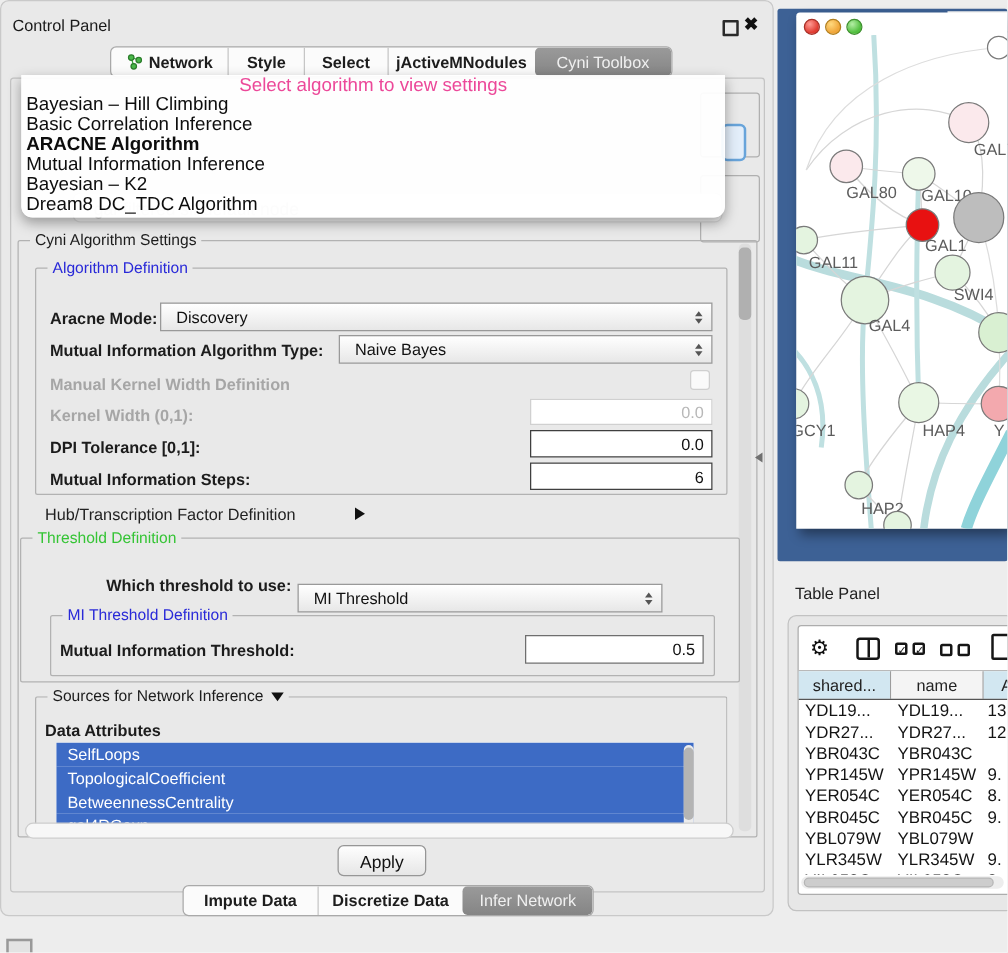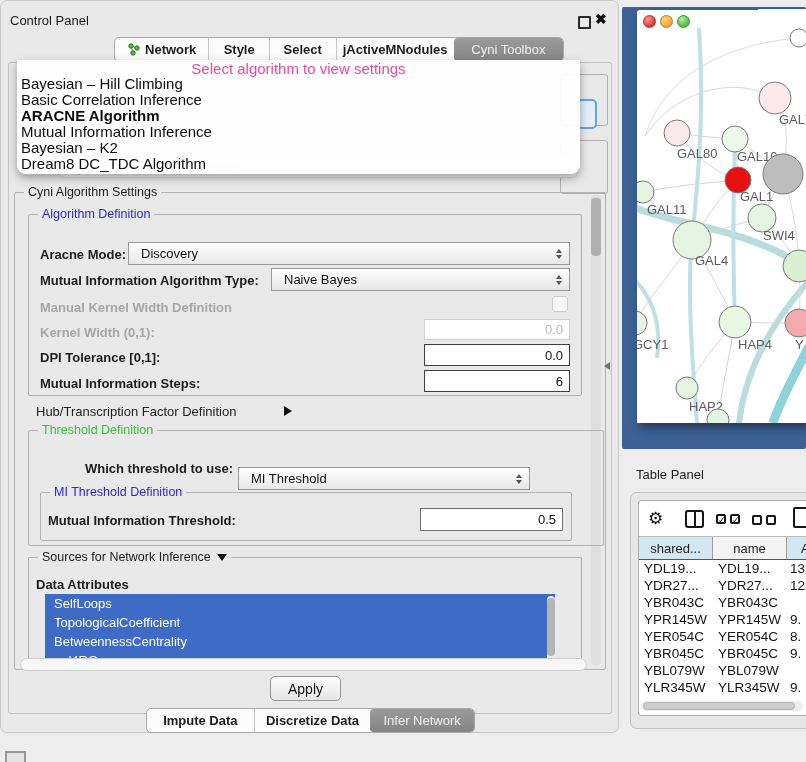--- a/index.html
+++ b/index.html
@@ -81,21 +81,21 @@
 </head>
 <body>
 
 <div class="stage">
 
   <div class="abs cp-window"></div>
   <div class="abs cp-title">Control Panel</div>
   <div class="abs win-float"></div>
   <div class="abs win-close">✖</div>
 
-  <div class="abs tabbar" style="left:88px;top:37px;width:448px;height:23px;margin-left:26px;">
+  <div class="abs tabbar" style="left:88px;top:37px;width:448px;height:23px;">
     <div class="tabseg" style="width:94px;">
       <svg width="13" height="13" style="margin-right:5px;">
         <line x1="4" y1="3" x2="10" y2="5" stroke="#3aa53a" stroke-width="1"></line>
         <line x1="4" y1="3" x2="6" y2="10" stroke="#3aa53a" stroke-width="1"></line>
         <circle cx="4" cy="3" r="2.2" fill="#49b849" stroke="#2c7d2c"></circle>
         <circle cx="10" cy="5" r="2.2" fill="#49b849" stroke="#2c7d2c"></circle>
         <circle cx="6" cy="10" r="2.2" fill="#49b849" stroke="#2c7d2c"></circle>
       </svg>
       <span>Network</span>
     </div>
@@ -171,21 +171,21 @@
     <span>0.0</span>
   </div>
   <span class="abs lbl" style="left:40px;top:376px;">Mutual Information Steps:</span>
   <div class="abs field" style="left:424px;top:370px;width:146px;height:22px;">
     <span>6</span>
   </div>
 
   <span class="abs plain" style="left:36px;top:404px;">Hub/Transcription Factor Definition</span>
   <span class="abs tri-right" style="left:284px;top:406px;"></span>
 
-  <div class="abs grp" style="left:28px;top:430px;width:552px;height:114px;padding-left:22px;">
+  <div class="abs grp" style="left:16px;top:430px;width:552px;height:114px;padding-left:22px;">
     <span class="gt" style="color:#35c435;">Threshold Definition</span>
   </div>
   <span class="abs lbl" style="left:85px;top:461px;">Which threshold to use:</span>
   <div class="abs combo" style="left:238px;top:456px;width:292px;height:23px;margin-top:11px;">
     <span class="combo-text">MI Threshold</span>
     <span class="stepper">
         <i class="up"></i>
         <i class="dn"></i>
       </span>
   </div>

